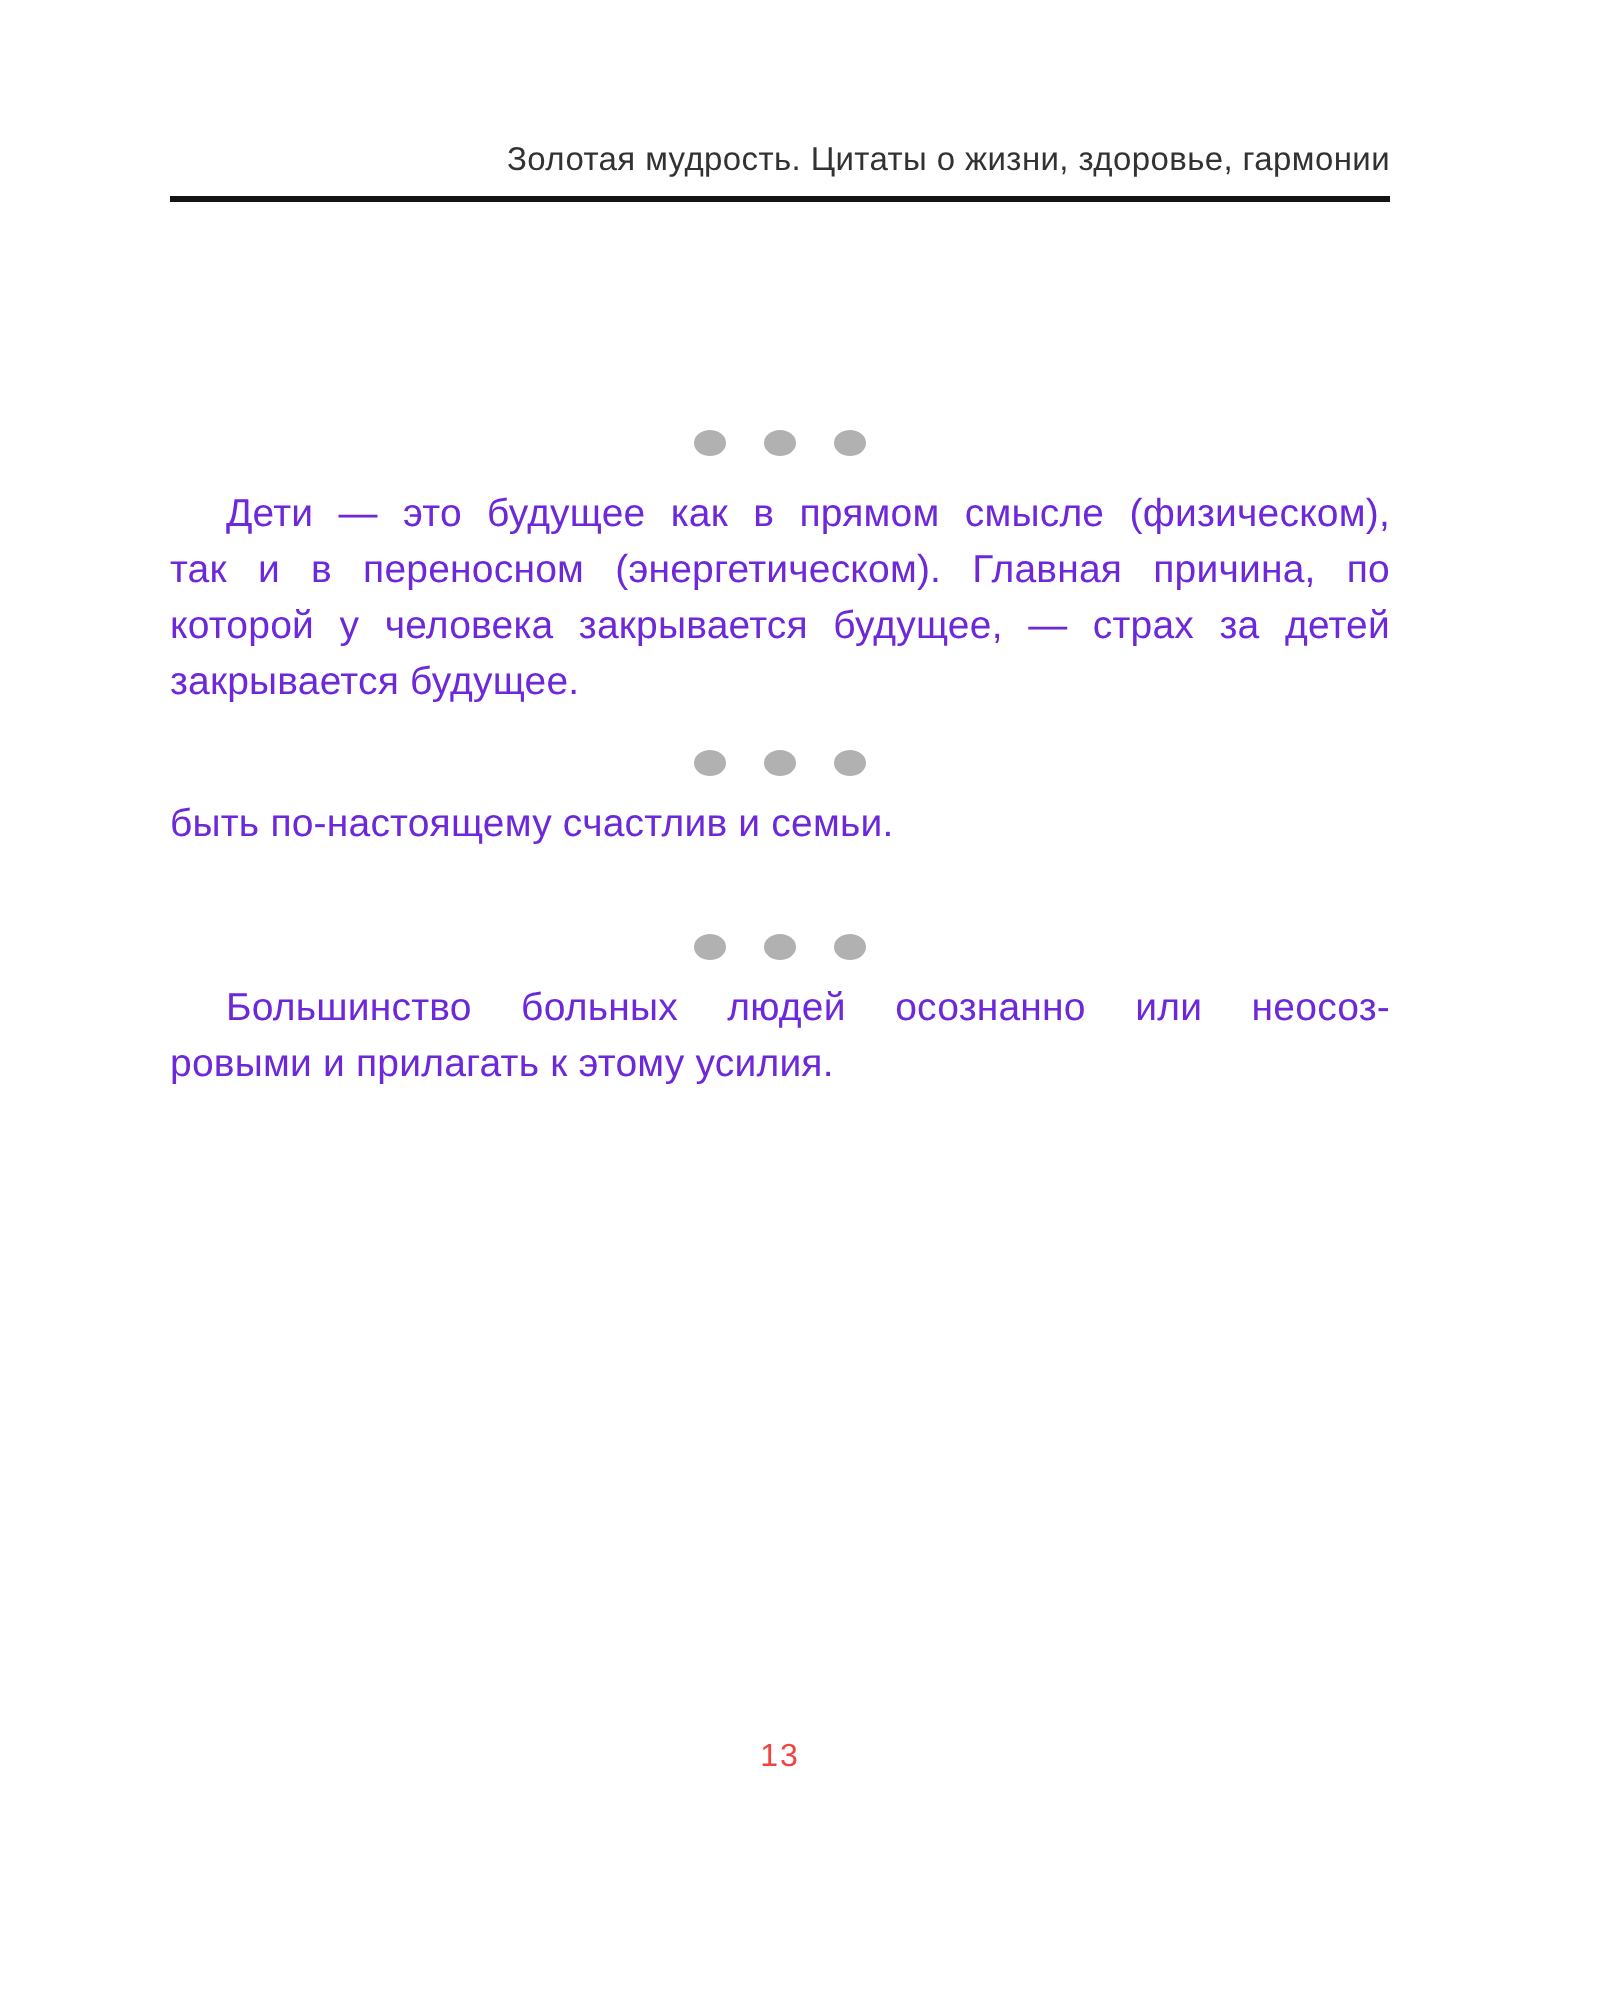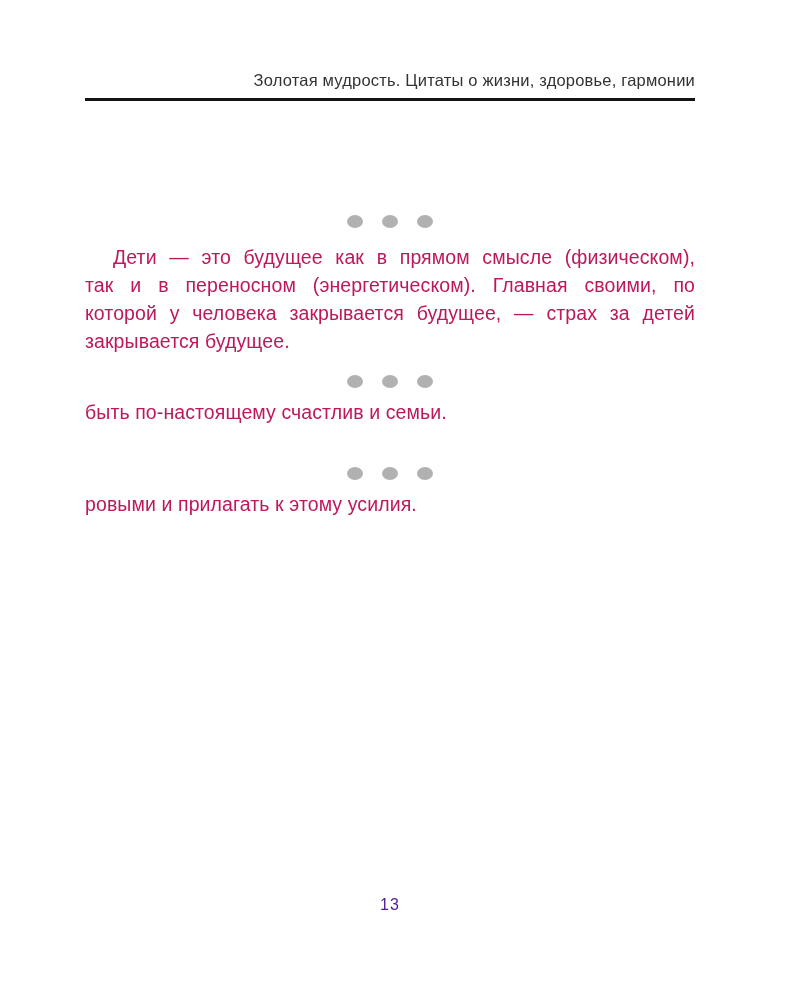--- a/index.html
+++ b/index.html
@@ -48,86 +48,87 @@
     width: 16px;
     height: 13px;
     border-radius: 50%;
     background: #b1b1b1;
   }
   .ornament.first  { margin-top: 114px; }
   .ornament.second { margin-top: 20px; }
   .ornament.third  { margin-top: 41px; }
   
   .para {
-    color: #be185d;
+    color: #6d28d9;
     font-size: 19.5px;
     line-height: 28px;
   }
   .para.p1 { margin-top: 15px; }
   .para.p2 { margin-top: 10px; }
   .para.p3 { margin-top: 10px; }
   .line {
     text-align: justify;
     text-align-last: justify;
     white-space: nowrap;
     letter-spacing: 0.1px;
   }
   .line.indent { text-indent: 28px; }
   .line.last {
     text-align-last: left;
   }
   
   .folio {
     position: absolute;
-    top: 896px;
+    top: 870px;
     left: 85px;
     width: 610px;
     text-align: center;
     font-size: 16px;
     letter-spacing: 1px;
-    color: #4c1d95;
+    color: #ef4444;
   }
 </style>
 </head>
 <body>
 
 <div class="page">
   <div class="content">
 
     <div class="running-header">
       <div class="running-header-title">Золотая мудрость. Цитаты о жизни, здоровье, гармонии</div>
       <div class="header-rule"></div>
     </div>
 
     <div class="ornament first">
       <span class="dot"></span>
       <span class="dot"></span>
       <span class="dot"></span>
     </div>
     <div class="para p1">
       <div class="line indent">Дети — это будущее как в прямом смысле (физическом),</div>
-      <div class="line">так и в переносном (энергетическом). Главная своими, по</div>
+      <div class="line">так и в переносном (энергетическом). Главная причина, по</div>
       <div class="line">которой у человека закрывается будущее, — страх за детей</div>
       <div class="line last">закрывается будущее.</div>
     </div>
 
     <div class="ornament second">
       <span class="dot"></span>
       <span class="dot"></span>
       <span class="dot"></span>
     </div>
     <div class="para p2">
       <div class="line last">быть по-настоящему счастлив и семьи.</div>
     </div>
 
     <div class="ornament third">
       <span class="dot"></span>
       <span class="dot"></span>
       <span class="dot"></span>
     </div>
     <div class="para p3">
+      <div class="line indent">Большинство больных людей осознанно или неосоз-</div>
       <div class="line last">ровыми и прилагать к этому усилия.</div>
     </div>
 
   </div>
 
   <div class="folio">13</div>
 </div>
 
 </body></html>

